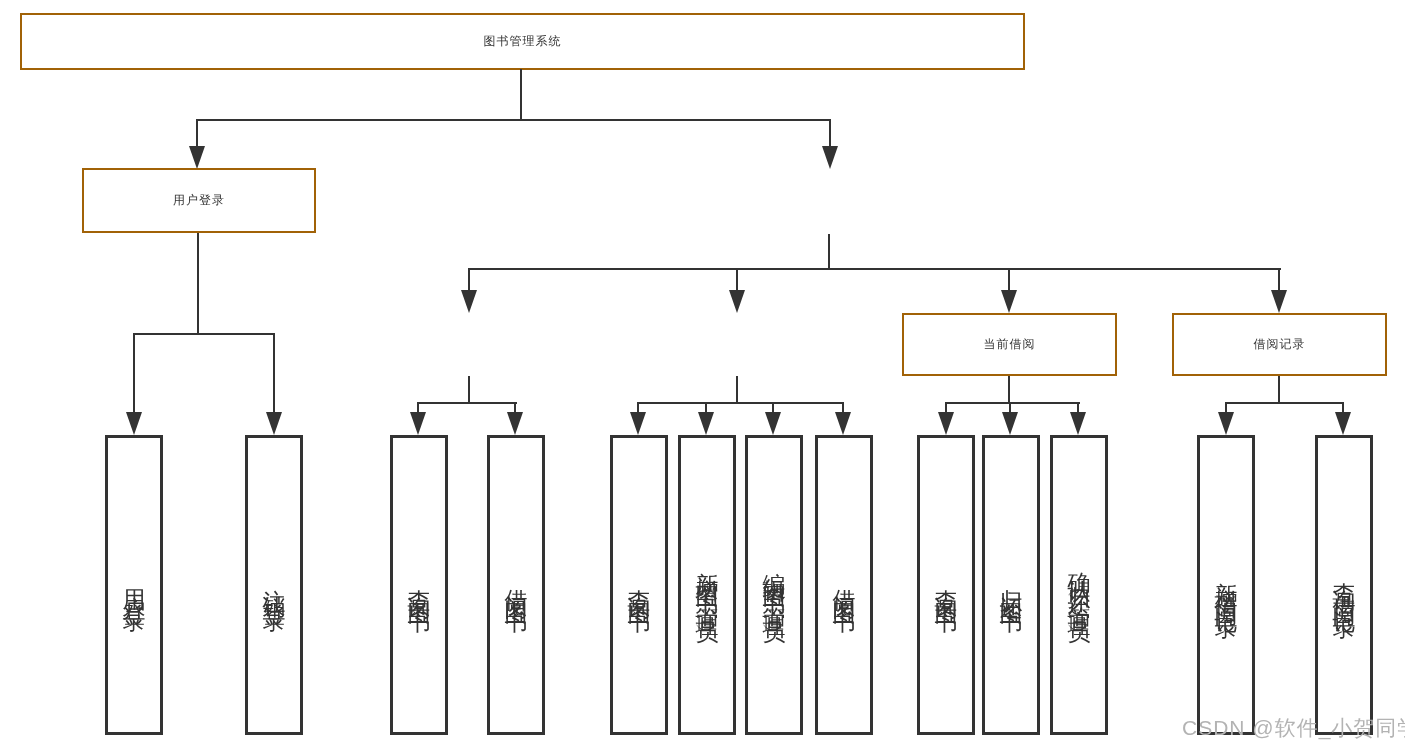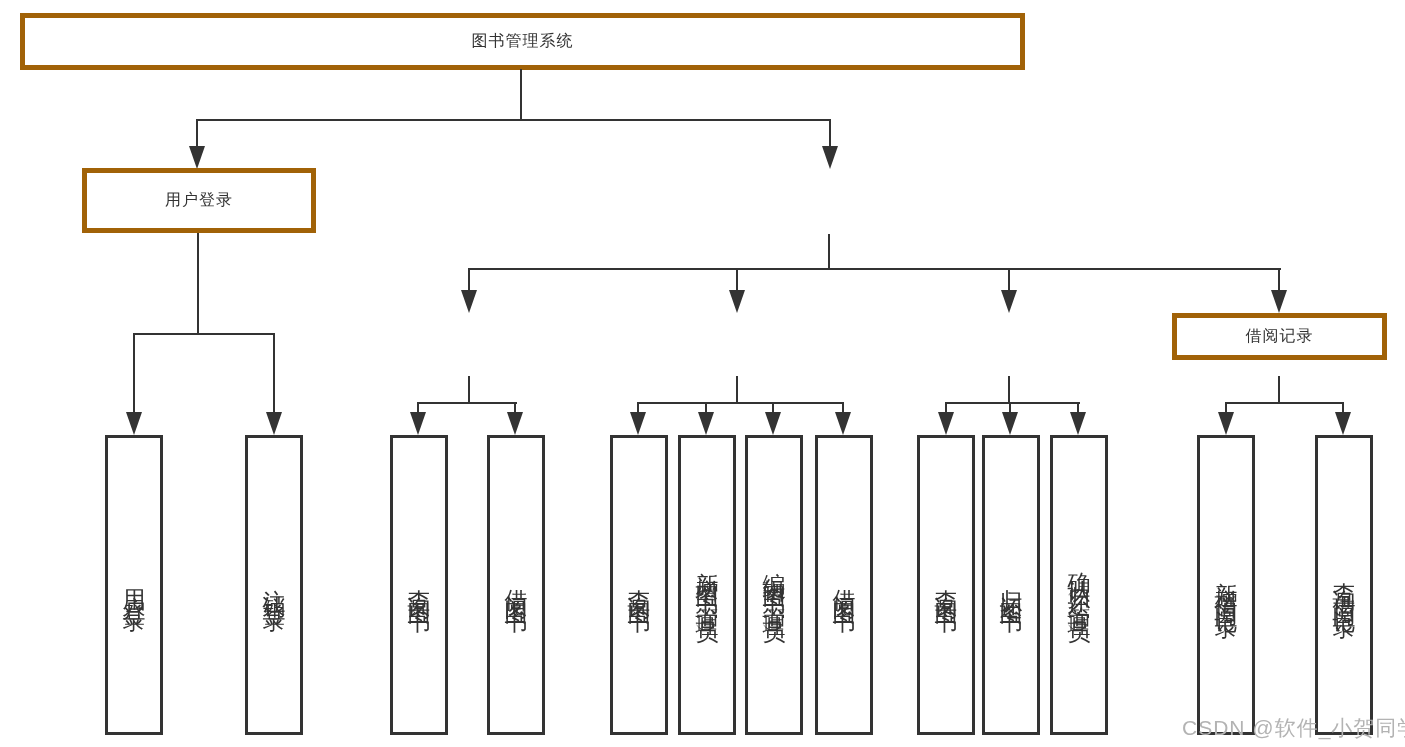--- a/index.html
+++ b/index.html
@@ -7,27 +7,27 @@
   body { font-family: "Liberation Sans", "DejaVu Sans", sans-serif; }
   .canvas {
     position: relative;
     width: 1405px;
     height: 747px;
     background: #ffffff;
     overflow: hidden;
   }
   .node {
     position: absolute;
-    border: 5px solid #a16207;
+    border: 2px solid #a16207;
     background: #ffffff;
     display: flex;
     align-items: center;
     justify-content: center;
     color: #333333;
-    font-size: 16px;
+    font-size: 12px;
     letter-spacing: 1px;
   }
   .leaf {
     position: absolute;
     top: 435px;
     width: 58px;
     height: 300px;
     border: 3px solid #333333;
     background: #ffffff;
     display: flex;
@@ -92,21 +92,22 @@
   <div class="hline" style="left:468px; top:268px; width:813px;"></div>
   <div class="vline" style="left:468px; top:268px; height:25px;"></div>
   <div class="arrow" style="left:461px; top:290px;"></div>
   <div class="vline" style="left:736px; top:268px; height:25px;"></div>
   <div class="arrow" style="left:729px; top:290px;"></div>
   <div class="vline" style="left:1008px; top:268px; height:25px;"></div>
   <div class="arrow" style="left:1001px; top:290px;"></div>
   <div class="vline" style="left:1278px; top:268px; height:25px;"></div>
   <div class="arrow" style="left:1271px; top:290px;"></div>
 
-  <div class="node" style="left:1172px; top:313px; width:215px; height:47px;">借阅记录</div>
+  <div class="node" style="left:902px; top:313px; width:215px; height:63px;">当前借阅</div>
+  <div class="node" style="left:1172px; top:313px; width:215px; height:63px;">借阅记录</div>
 
   <div class="vline" style="left:468px; top:376px; height:28px;"></div>
   <div class="hline" style="left:417px; top:402px; width:100px;"></div>
   <div class="vline" style="left:417px; top:402px; height:14px;"></div>
   <div class="arrow" style="left:410px; top:412px;"></div>
   <div class="vline" style="left:514px; top:402px; height:14px;"></div>
   <div class="arrow" style="left:507px; top:412px;"></div>
 
   <div class="vline" style="left:736px; top:376px; height:28px;"></div>
   <div class="hline" style="left:637px; top:402px; width:207px;"></div>

